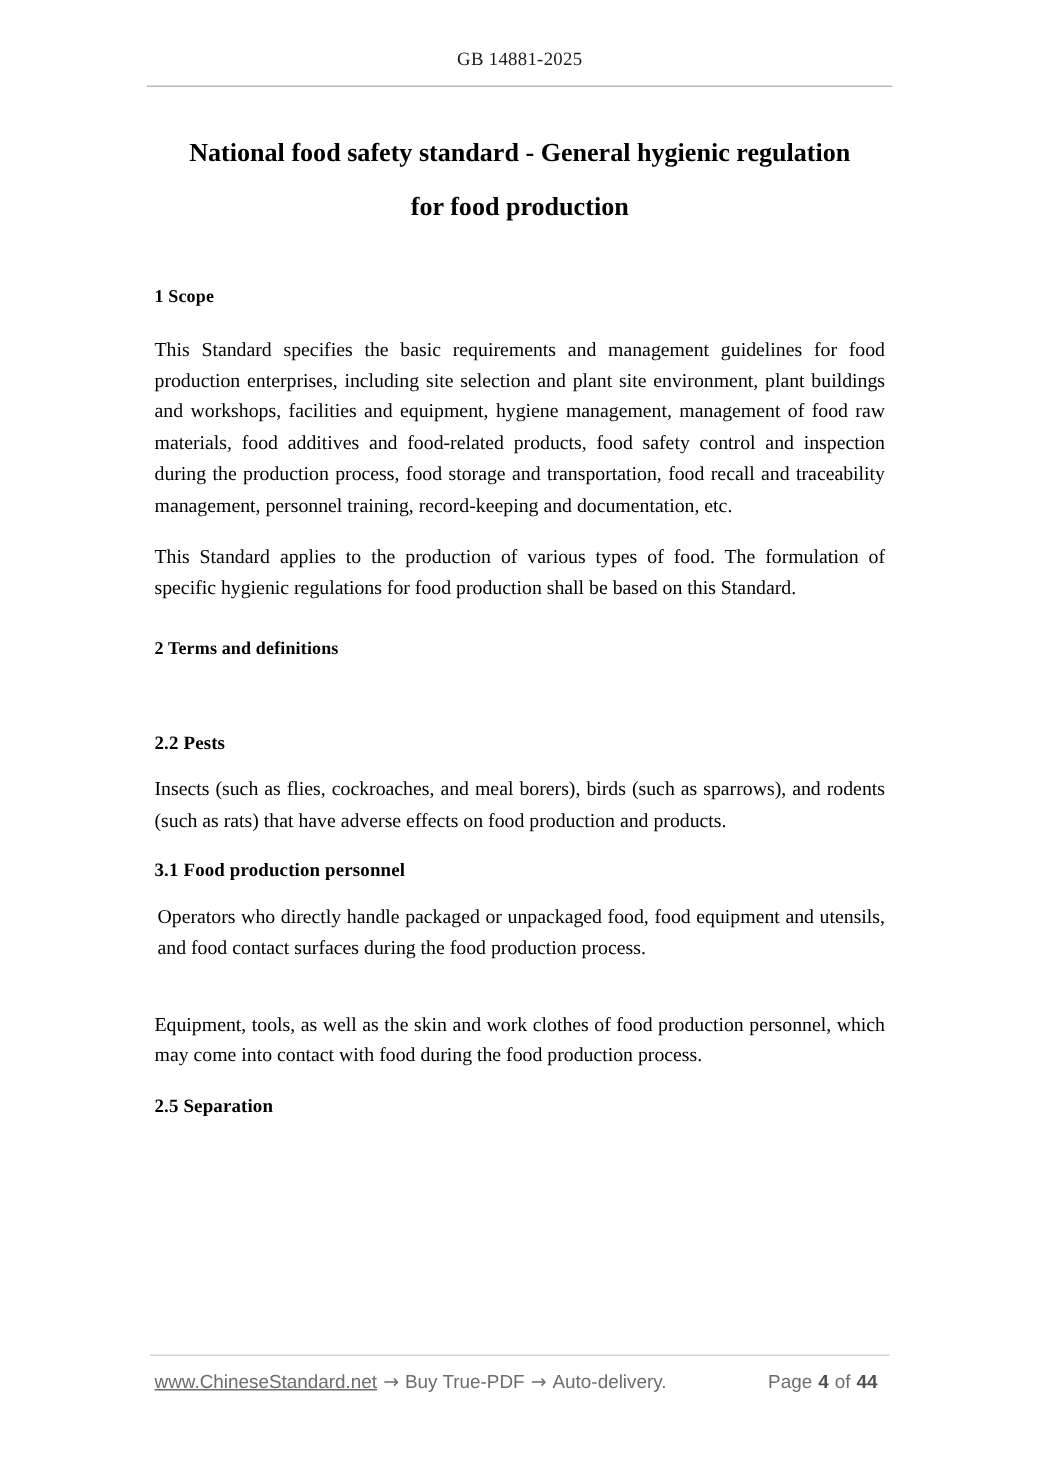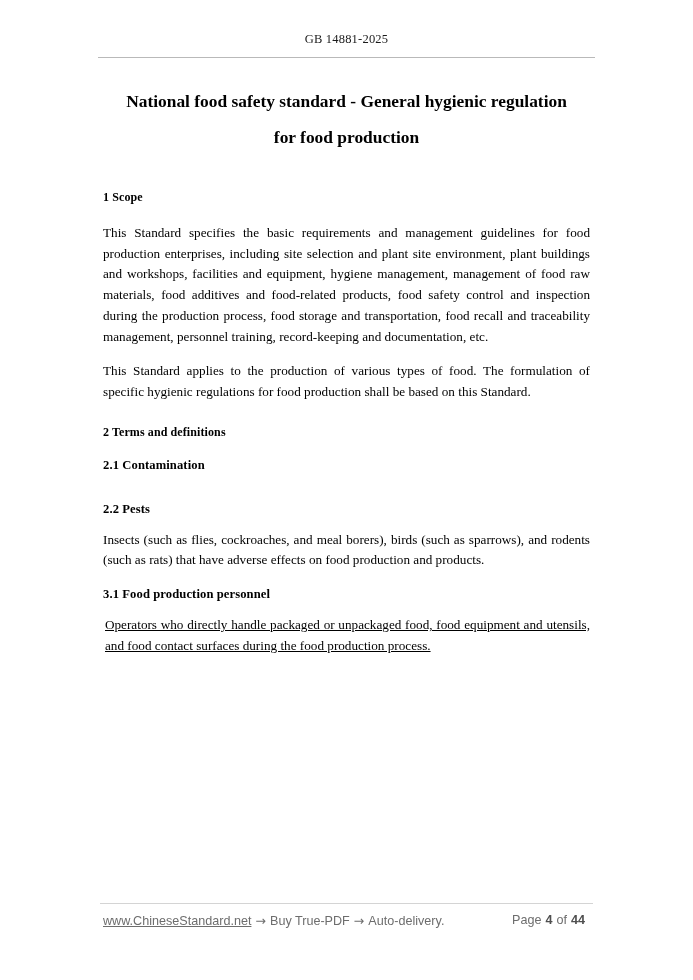--- a/index.html
+++ b/index.html
@@ -90,41 +90,41 @@
     hyphens: none;
   }
 
   .sp-title-to-scope { height: 44px; }
   .sp-heading-to-body { height: 19px; }
   .sp-para-gap { height: 14px; }
   .sp-body-to-heading2 { height: 23px; }
   .sp-sub-gap-before { height: 20px; }
   .sp-sub-gap-after { height: 13px; }
   .sp-body-to-sub { height: 17px; }
-  .indent-2 { padding-left: 2px; text-decoration: underline; }
+  .indent-2 { padding-left: 2px; }
 
   
   .footer-rule {
     position: absolute;
     top: 903px;
     left: 100px;
     width: 493px;
     height: 1px;
     background: #d4d4d4;
   }
   .footer {
     position: absolute;
     top: 913px;
     left: 103px;
     width: 487px;
     font-family: "Liberation Sans", "DejaVu Sans", sans-serif;
     font-size: 12.6px;
     color: #6d6d6d;
     display: flex;
-    align-items: flex-start;
+    align-items: flex-end;
     justify-content: space-between;
   }
   .footer-left {
     white-space: nowrap;
   }
   .footer-url {
     text-decoration: underline;
     color: #6d6d6d;
   }
   .footer-arrow {
@@ -170,41 +170,42 @@
     <div class="sp-para-gap"></div>
 
     <p class="body-text">This Standard applies to the production of various types of food. The formulation of specific hygienic regulations for food production shall be based on this Standard.</p>
 
     <div class="sp-body-to-heading2"></div>
 
     <h2 class="section-heading">2 Terms and definitions</h2>
 
     <div class="sp-sub-gap-before"></div>
 
-    <h3 class="sub-heading">2.1 Contamination</h3>
     <div class="sp-sub-gap-after"></div>
 
     <div class="sp-body-to-sub"></div>
 
     <h3 class="sub-heading">2.2 Pests</h3>
     <div class="sp-sub-gap-after"></div>
     <p class="body-text">Insects (such as flies, cockroaches, and meal borers), birds (such as sparrows), and rodents (such as rats) that have adverse effects on food production and products.</p>
 
     <div class="sp-body-to-sub"></div>
 
     <h3 class="sub-heading">3.1 Food production personnel</h3>
     <div class="sp-sub-gap-after"></div>
     <p class="body-text indent-2">Operators who directly handle packaged or unpackaged food, food equipment and utensils, and food contact surfaces during the food production process.</p>
 
     <div class="sp-body-to-sub"></div>
 
     <div class="sp-sub-gap-after"></div>
-
-    <div class="sp-body-to-sub"></div>
-
+    <p class="body-text">Equipment, tools, as well as the skin and work clothes of food production personnel, which may come into contact with food during the food production process.</p>
+
+    <div class="sp-body-to-sub"></div>
+
+    <h3 class="sub-heading">2.5 Separation</h3>
     <div class="sp-sub-gap-after"></div>
 
   </div>
 
   <div class="footer-rule"></div>
 
   <div class="footer">
     <div class="footer-left">
       <span class="footer-url">www.ChineseStandard.net</span><span class="footer-arrow">→</span><span>Buy True-PDF</span><span class="footer-arrow">→</span><span>Auto-delivery.</span>
     </div>

